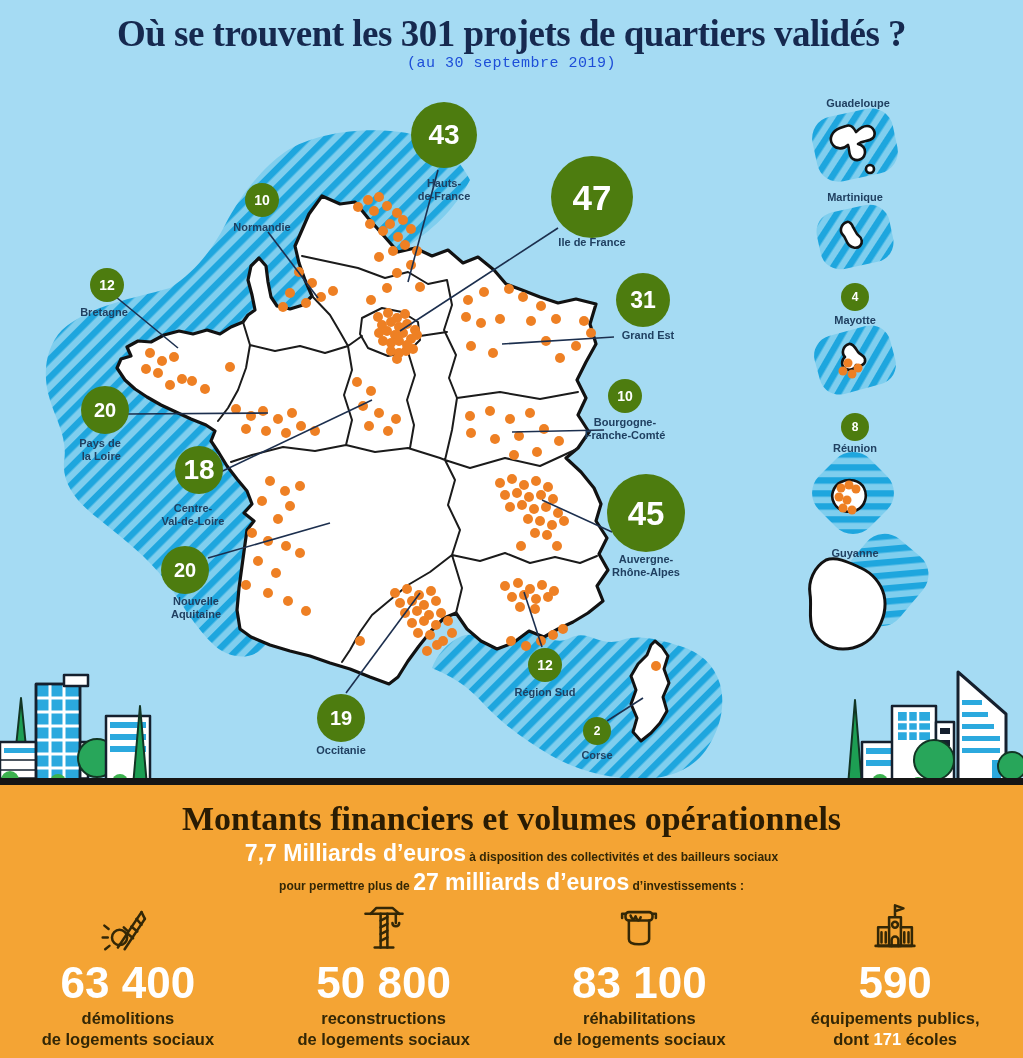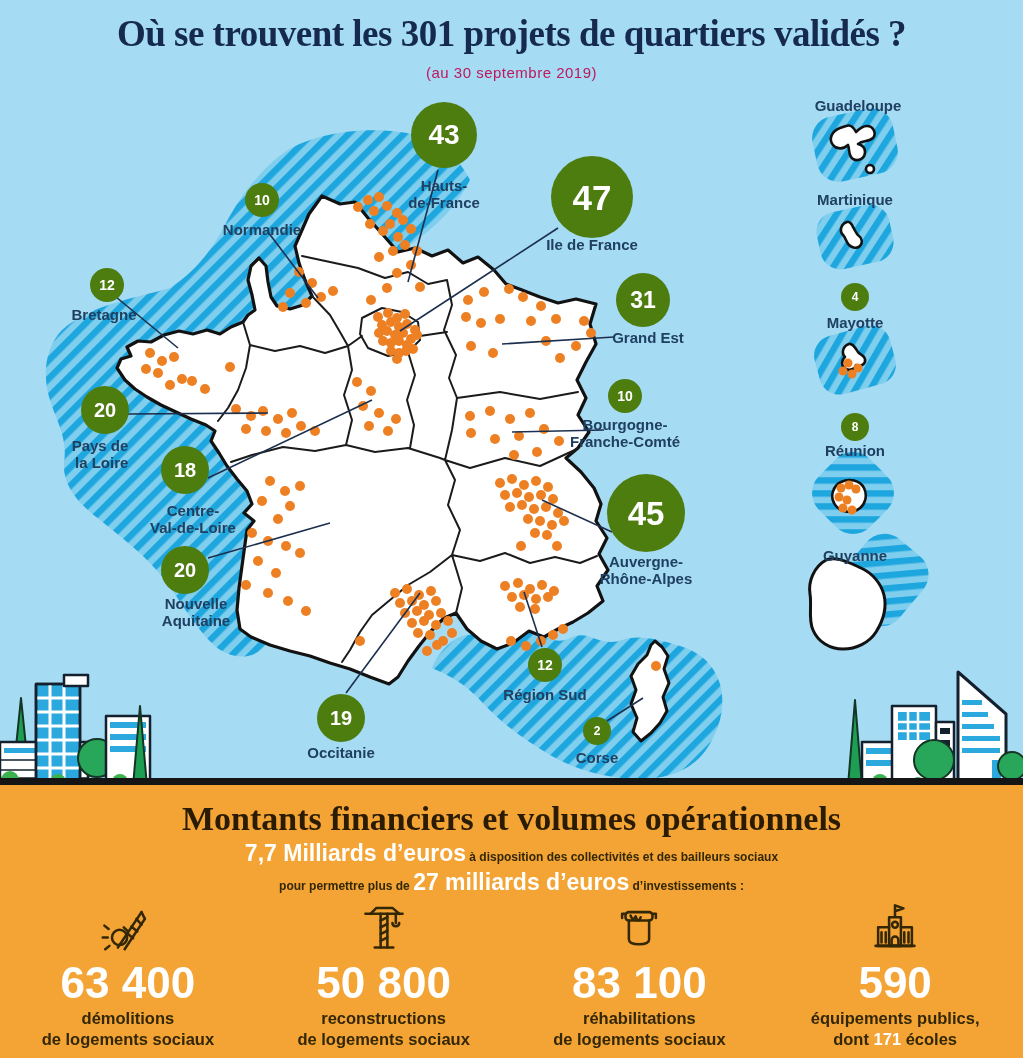--- a/index.html
+++ b/index.html
@@ -7,32 +7,32 @@
     position:relative;width:1023px;height:1058px;overflow:hidden;
     background:#a5dbf3;font-family:"Liberation Sans",sans-serif;
   }
   #map-svg{position:absolute;left:0;top:0;}
   .title-wrap{position:absolute;top:12px;left:0;width:100%;text-align:center;z-index:5;}
   .title{
     font-family:"Liberation Serif",serif;font-weight:700;font-size:37px;
     color:#16294f;letter-spacing:-0.5px;margin:0;
   }
   .subtitle{
-    font-family:Liberation Sans, sans-serif;font-size:15px;color:#be185d;
-    letter-spacing:0.5px;margin-top:9px;
+    font-family:Liberation Mono, monospace;font-size:15px;color:#1d4ed8;
+    letter-spacing:0.5px;margin-top:0;
   }
   #overlay-layer{position:absolute;left:0;top:0;width:1023px;height:790px;z-index:4;}
   .badge{
     position:absolute;border-radius:50%;background:#4d7c0f;color:#fff;
     display:flex;align-items:center;justify-content:center;font-weight:700;
     transform:translate(-50%,-50%);line-height:1;
   }
   .map-label{
     position:absolute;transform:translateX(-50%);text-align:center;
-    color:#204061;font-weight:700;font-size:15px;line-height:1.15;white-space:nowrap;
+    color:#204061;font-weight:700;font-size:11px;line-height:1.15;white-space:nowrap;
   }
   .band{
     position:absolute;left:0;top:785px;width:1023px;height:339px;
     background:#f4a434;z-index:3;
   }
   .band-heading{
     font-family:"Liberation Serif",serif;font-weight:700;font-size:34px;
     color:#2a1c03;text-align:center;margin:15px 0 2px 0;
   }
   .band-line{text-align:center;font-weight:700;margin-top:2px;}
@@ -410,21 +410,21 @@
       </div>
       <div class="badge" style="left: 341px; top: 718px; width: 48px; height: 48px; font-size: 20px;">19</div>
       <div class="map-label" style="left: 341px; top: 744px; text-align: right;">
         <div>Occitanie</div>
       </div>
       <div class="badge" style="left: 185px; top: 570px; width: 48px; height: 48px; font-size: 20px;">20</div>
       <div class="map-label" style="left: 196px; top: 595px;">
         <div>Nouvelle</div>
         <div>Aquitaine</div>
       </div>
-      <div class="badge" style="left: 185px; top: 470px; width: 48px; height: 48px; font-size: 20px;">18</div>
+      <div class="badge" style="left: 199px; top: 470px; width: 48px; height: 48px; font-size: 28px;">18</div>
       <div class="map-label" style="left: 193px; top: 502px;">
         <div>Centre-</div>
         <div>Val-de-Loire</div>
       </div>
       <div class="badge" style="left: 105px; top: 410px; width: 48px; height: 48px; font-size: 20px;">20</div>
       <div class="map-label" style="left: 100px; top: 437px; text-align: right;">
         <div>Pays de</div>
         <div>la Loire</div>
       </div>
       <div class="badge" style="left: 107px; top: 285px; width: 34px; height: 34px; font-size: 14px;">12</div>

